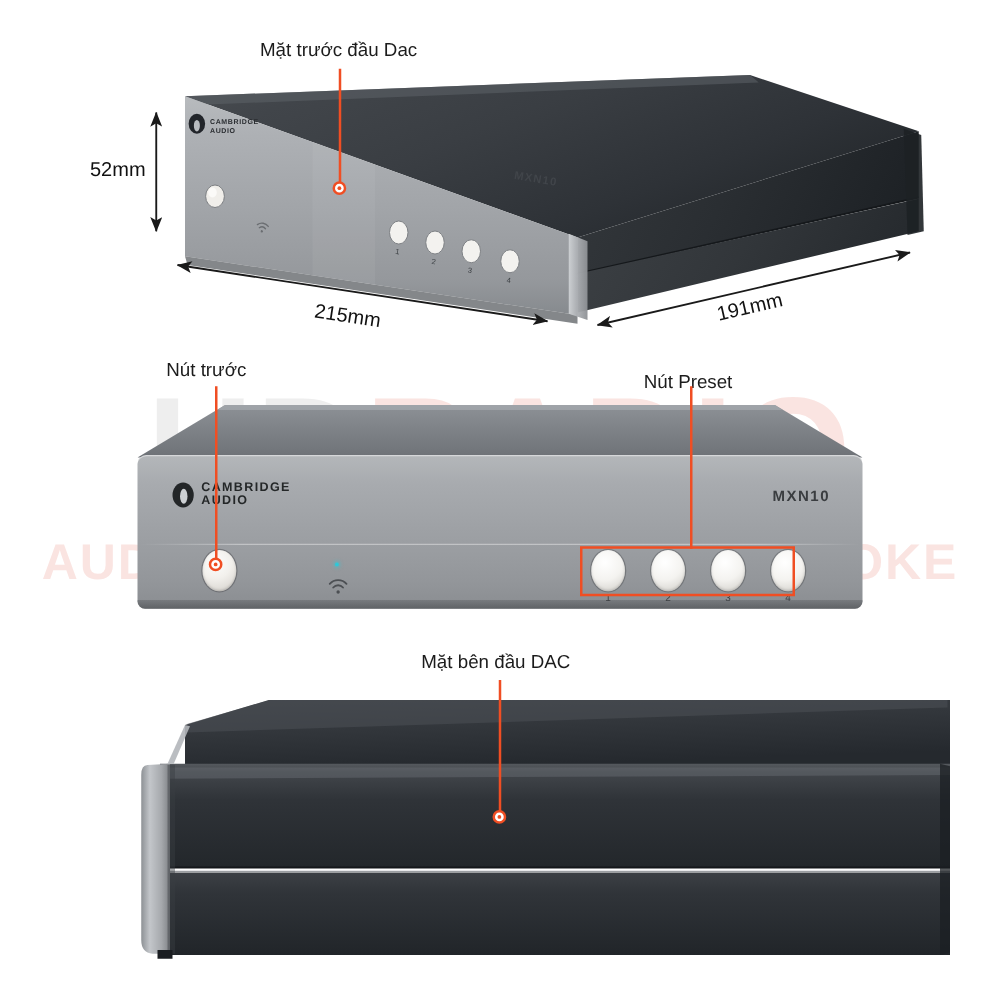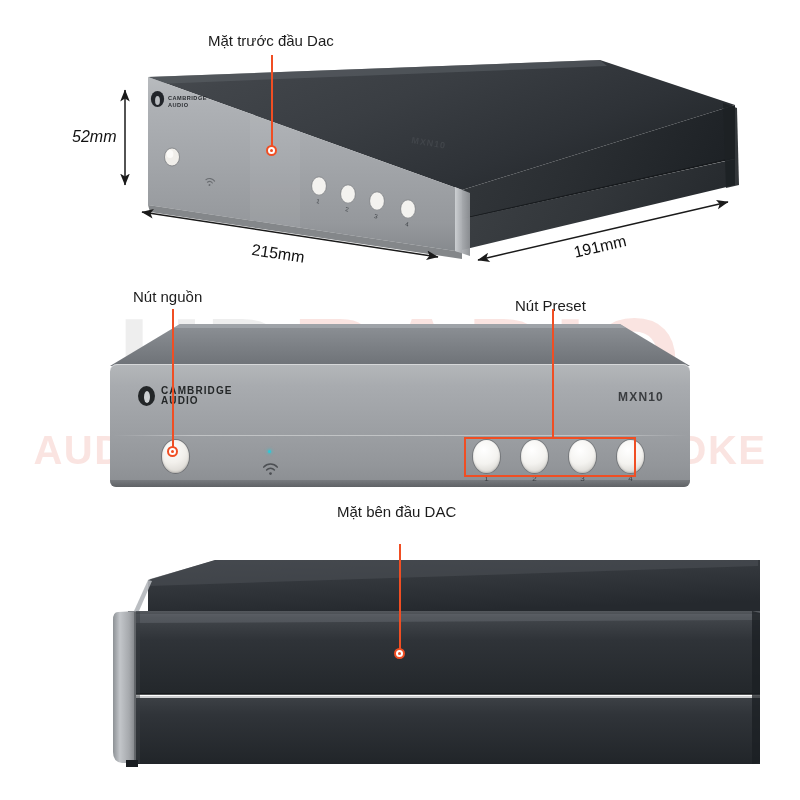--- a/index.html
+++ b/index.html
@@ -446,29 +446,29 @@
     <div class="preset-num" style="left:363px; top:152px; width:27px;">1</div>
     <div class="preset-num" style="left:411px; top:152px; width:27px;">2</div>
     <div class="preset-num" style="left:459px; top:152px; width:27px;">3</div>
     <div class="preset-num" style="left:507px; top:152px; width:27px;">4</div>
   </div>
 
   <div class="anno" style="left:208px; top:32px;">Mặt trước đầu Dac</div>
   <div class="leader" style="left:271px; top:55px; height:93px;"></div>
   <div class="dot" style="left:266px; top:145px;"></div>
 
-  <div class="dim" style="left:72px; top:128px;font-style:italic;">52mm</div>
+  <div class="dim" style="left:72px; top:128px;">52mm</div>
   <div class="dim" style="left:253px; top:241px; transform:rotate(8.6deg); transform-origin:left top;">215mm</div>
   <div class="dim" style="left:572px; top:244px; transform:rotate(-13deg); transform-origin:left top;">191mm</div>
 
-  <div class="anno" style="left:133px; top:288px;">Nút nguồn</div>
+  <div class="anno" style="left:133px; top:288px;">Nút trước</div>
   <div class="leader" style="left:172px; top:309px; height:140px;"></div>
   <div class="dot" style="left:167px; top:446px;"></div>
 
   <div class="anno" style="left:515px; top:297px;">Nút Preset</div>
   <div class="leader" style="left:552px; top:309px; height:130px;"></div>
   <div class="hl-box" style="left:464px; top:437px; width:172px; height:40px;"></div>
 
-  <div class="anno" style="left:337px; top:503px;">Mặt bên đầu DAC</div>
+  <div class="anno" style="left:337px; top:521px;">Mặt bên đầu DAC</div>
   <div class="leader" style="left:399px; top:544px; height:105px;"></div>
   <div class="dot" style="left:394px; top:648px;"></div>
 
 </div>
 
 </body></html>

